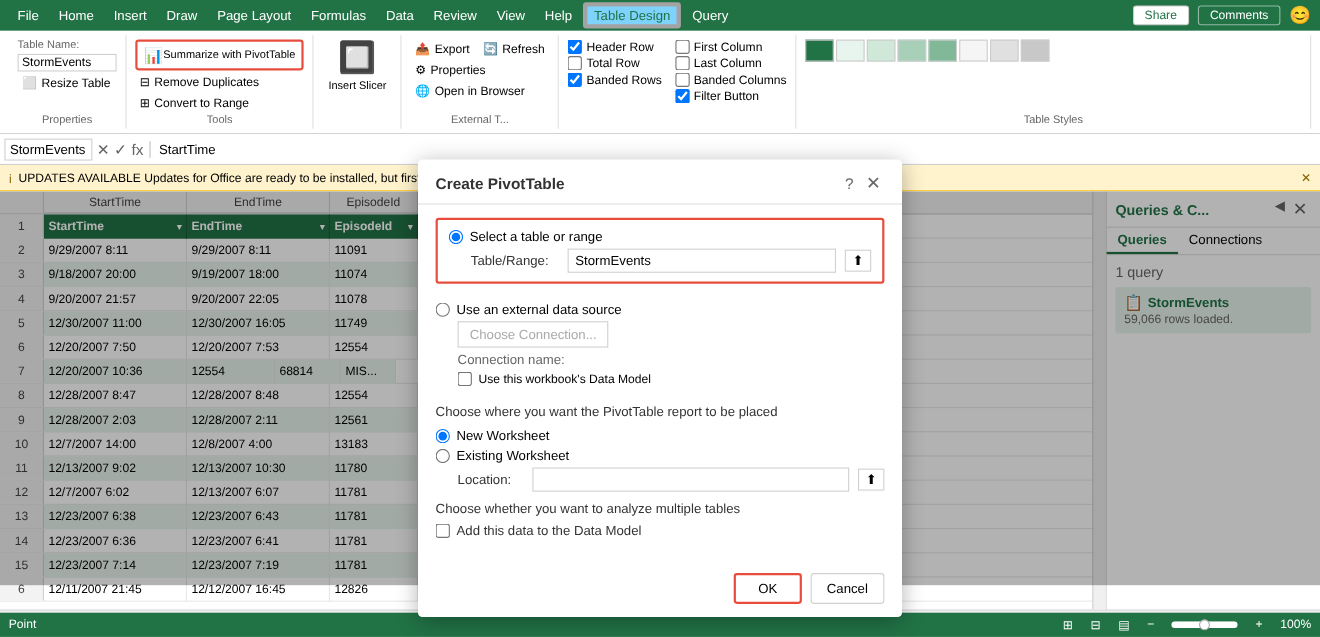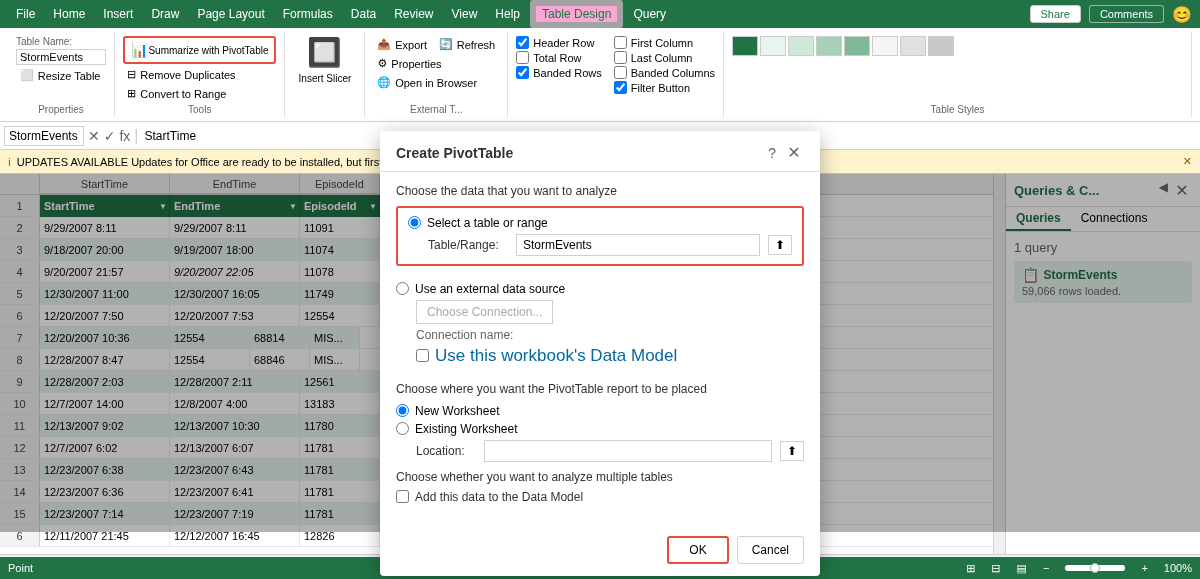--- a/index.html
+++ b/index.html
@@ -1,19 +1,19 @@
 <!DOCTYPE html>
 <html><head>
   <meta charset="utf-8">
   <style>
     * { box-sizing: border-box; margin: 0; padding: 0; }
     body { font-family: 'Segoe UI', Arial, sans-serif; font-size: 12px; background: #f0f0f0; overflow: hidden; width: 1200px; height: 579px; }
     .menu-bar { display: flex; align-items: center; background: #217346; padding: 2px 8px; height: 28px; gap: 2px; }
     .menu-item { color: white; padding: 3px 8px; font-size: 12px; cursor: pointer; border-radius: 3px; }
-    .menu-item.active { background: #f9a8d4; color: #217346; border: 6px solid #a3a3a3; padding: 1px 6px; }
+    .menu-item.active { background: #7dd3fc; color: #217346; border: 4px solid #a3a3a3; padding: 1px 6px; }
     .menu-right { margin-left: auto; display: flex; align-items: center; gap: 8px; }
     .share-btn { background: white; color: #217346; border: 1px solid #ccc; padding: 2px 10px; border-radius: 3px; font-size: 11px; cursor: pointer; }
     .comments-btn { background: #217346; color: white; border: 1px solid rgba(255,255,255,0.5); padding: 2px 10px; border-radius: 3px; font-size: 11px; cursor: pointer; }
 
     
     .ribbon-content { background: white; border-bottom: 1px solid #d0d0d0; display: flex; align-items: stretch; padding: 4px 8px; min-height: 80px; gap: 0; }
     .ribbon-group { display: flex; flex-direction: column; align-items: center; padding: 2px 8px; border-right: 1px solid #e0e0e0; min-width: 80px; }
     .ribbon-group-label { font-size: 10px; color: #666; margin-top: auto; padding-top: 2px; }
     .ribbon-group-content { display: flex; align-items: center; gap: 4px; flex: 1; padding-top: 2px; }
     .ribbon-btn-large { display: flex; flex-direction: column; align-items: center; padding: 4px 6px; cursor: pointer; border-radius: 3px; font-size: 11px; text-align: center; min-width: 50px; border: 2px solid #e74c3c; }
@@ -82,21 +82,21 @@
     .table-range-row { display: flex; align-items: center; gap: 8px; margin-top: 4px; padding-left: 20px; }
     .table-range-label { font-size: 12px; color: #333; min-width: 80px; }
     .table-range-input { flex: 1; border: 1px solid #d0d0d0; padding: 3px 6px; font-size: 12px; }
     .table-range-btn { border: 1px solid #d0d0d0; background: white; padding: 2px 6px; cursor: pointer; font-size: 12px; }
     .external-source-group { padding: 4px 0; margin-bottom: 12px; }
     .choose-connection-btn { border: 1px solid #d0d0d0; background: white; padding: 4px 10px; font-size: 12px; cursor: pointer; margin-left: 20px; color: #666; }
     .choose-connection-btn:disabled { color: #aaa; cursor: default; }
     .connection-name-row { display: flex; align-items: center; gap: 8px; padding-left: 20px; margin-top: 4px; }
     .connection-name-label { font-size: 12px; color: #666; }
     .use-data-model-row { display: flex; align-items: center; gap: 6px; margin-top: 4px; padding-left: 20px; }
-    .use-data-model-label { font-size: 17px; color: #0369a1; }
+    .use-data-model-label { font-size: 11px; color: #000000; }
     .placement-title { font-size: 12px; color: #333; margin-bottom: 8px; }
     .placement-group { padding: 0; margin-bottom: 8px; }
     .location-row { display: flex; align-items: center; gap: 8px; padding-left: 20px; margin-top: 4px; }
     .location-label { font-size: 12px; color: #333; min-width: 60px; }
     .location-input { flex: 1; border: 1px solid #d0d0d0; padding: 3px 6px; font-size: 12px; }
     .location-btn { border: 1px solid #d0d0d0; background: white; padding: 2px 6px; cursor: pointer; font-size: 12px; }
     .multiple-tables-title { font-size: 12px; color: #333; margin-bottom: 6px; }
     .add-model-row { display: flex; align-items: center; gap: 6px; margin-bottom: 12px; }
     .add-model-label { font-size: 12px; color: #333; }
     .dialog-footer { display: flex; justify-content: flex-end; gap: 8px; padding: 8px 16px 12px; }
@@ -302,21 +302,21 @@
           <div class="row-num">3</div>
           <div class="cell green-row" style="width: 130px;">9/18/2007 20:00</div>
           <div class="cell green-row" style="width: 130px;">9/19/2007 18:00</div>
           <div class="cell green-row" style="width: 80px;">11074</div>
           <div class="cell green-row" style="width: 60px;">60904</div>
           <div class="cell green-row" style="width: 50px;">FLO</div>
         </div>
         <div class="spreadsheet-row">
           <div class="row-num">4</div>
           <div class="cell" style="width: 130px;">9/20/2007 21:57</div>
-          <div class="cell" style="width: 130px; font-style: italic;">9/20/2007 22:05</div>
+          <div class="cell" style="width: 130px;">9/20/2007 22:05</div>
           <div class="cell" style="width: 80px;">11078</div>
           <div class="cell" style="width: 60px;">60913</div>
           <div class="cell" style="width: 50px;">FLO</div>
         </div>
         <div class="spreadsheet-row">
           <div class="row-num">5</div>
           <div class="cell green-row" style="width: 130px;">12/30/2007 11:00</div>
           <div class="cell green-row" style="width: 130px;">12/30/2007 16:05</div>
           <div class="cell green-row" style="width: 80px;">11749</div>
           <div class="cell green-row" style="width: 60px;">64588</div>
@@ -333,20 +333,21 @@
         <div class="spreadsheet-row">
           <div class="row-num">7</div>
           <div class="cell green-row" style="width: 130px;">12/20/2007 10:36</div>
           <div class="cell green-row" style="width: 80px;">12554</div>
           <div class="cell green-row" style="width: 60px;">68814</div>
           <div class="cell green-row" style="width: 50px;">MIS...</div>
         </div>
         <div class="spreadsheet-row">
           <div class="row-num">8</div>
           <div class="cell" style="width: 130px;">12/28/2007 8:47</div>
+          <div class="cell" style="width: 130px;">12/28/2007 8:48</div>
           <div class="cell" style="width: 80px;">12554</div>
           <div class="cell" style="width: 60px;">68846</div>
           <div class="cell" style="width: 50px;">MIS...</div>
         </div>
         <div class="spreadsheet-row">
           <div class="row-num">9</div>
           <div class="cell green-row" style="width: 130px;">12/28/2007 2:03</div>
           <div class="cell green-row" style="width: 130px;">12/28/2007 2:11</div>
           <div class="cell green-row" style="width: 80px;">12561</div>
           <div class="cell green-row" style="width: 60px;">68846</div>
@@ -440,21 +441,20 @@
   <div class="dialog-overlay">
     <div class="dialog">
       <div class="dialog-header">
         <span class="dialog-title">Create PivotTable</span>
         <div style="display:flex;align-items:center;gap:8px;">
           <span class="question-mark">?</span>
           <span class="dialog-close">✕</span>
         </div>
       </div>
       <div class="dialog-body">
-        <div class="dialog-section-title">Choose the data that you want to analyze</div>
 
         <div class="dialog-radio-group">
           <div class="dialog-radio-row">
             <input type="radio" name="source" checked="" id="r1" style="">
             <label for="r1">Select a table or range</label>
           </div>
           <div class="table-range-row">
             <span class="table-range-label">Table/Range:</span>
             <input type="text" class="table-range-input" value="StormEvents" style="">
             <button class="table-range-btn">⬆</button>

